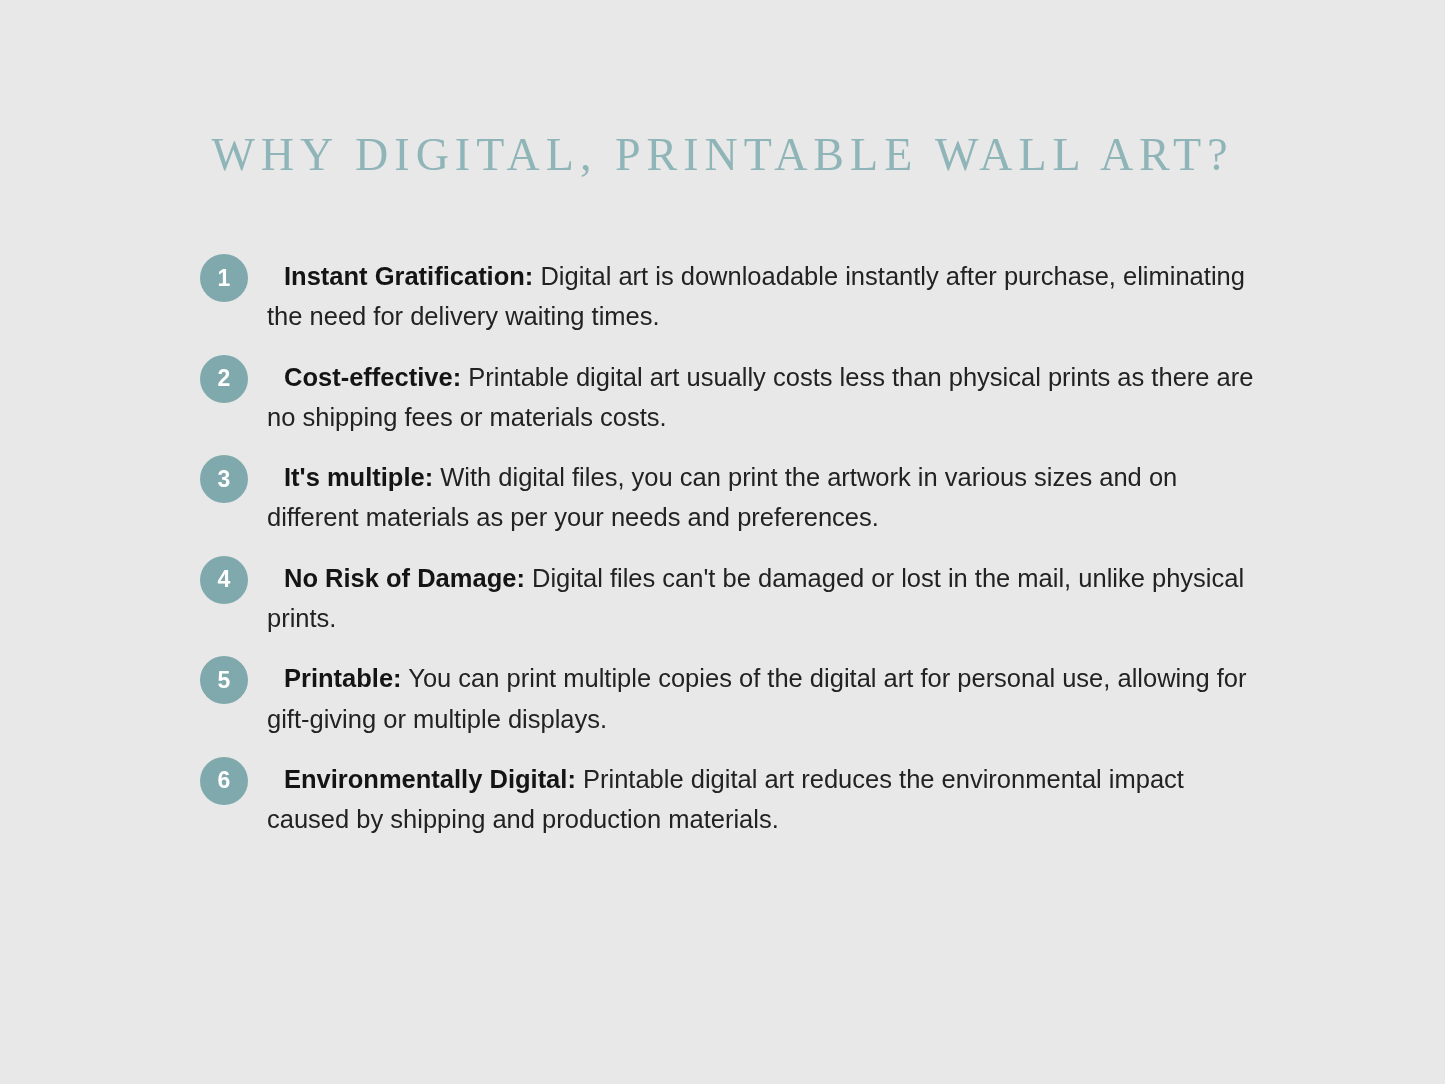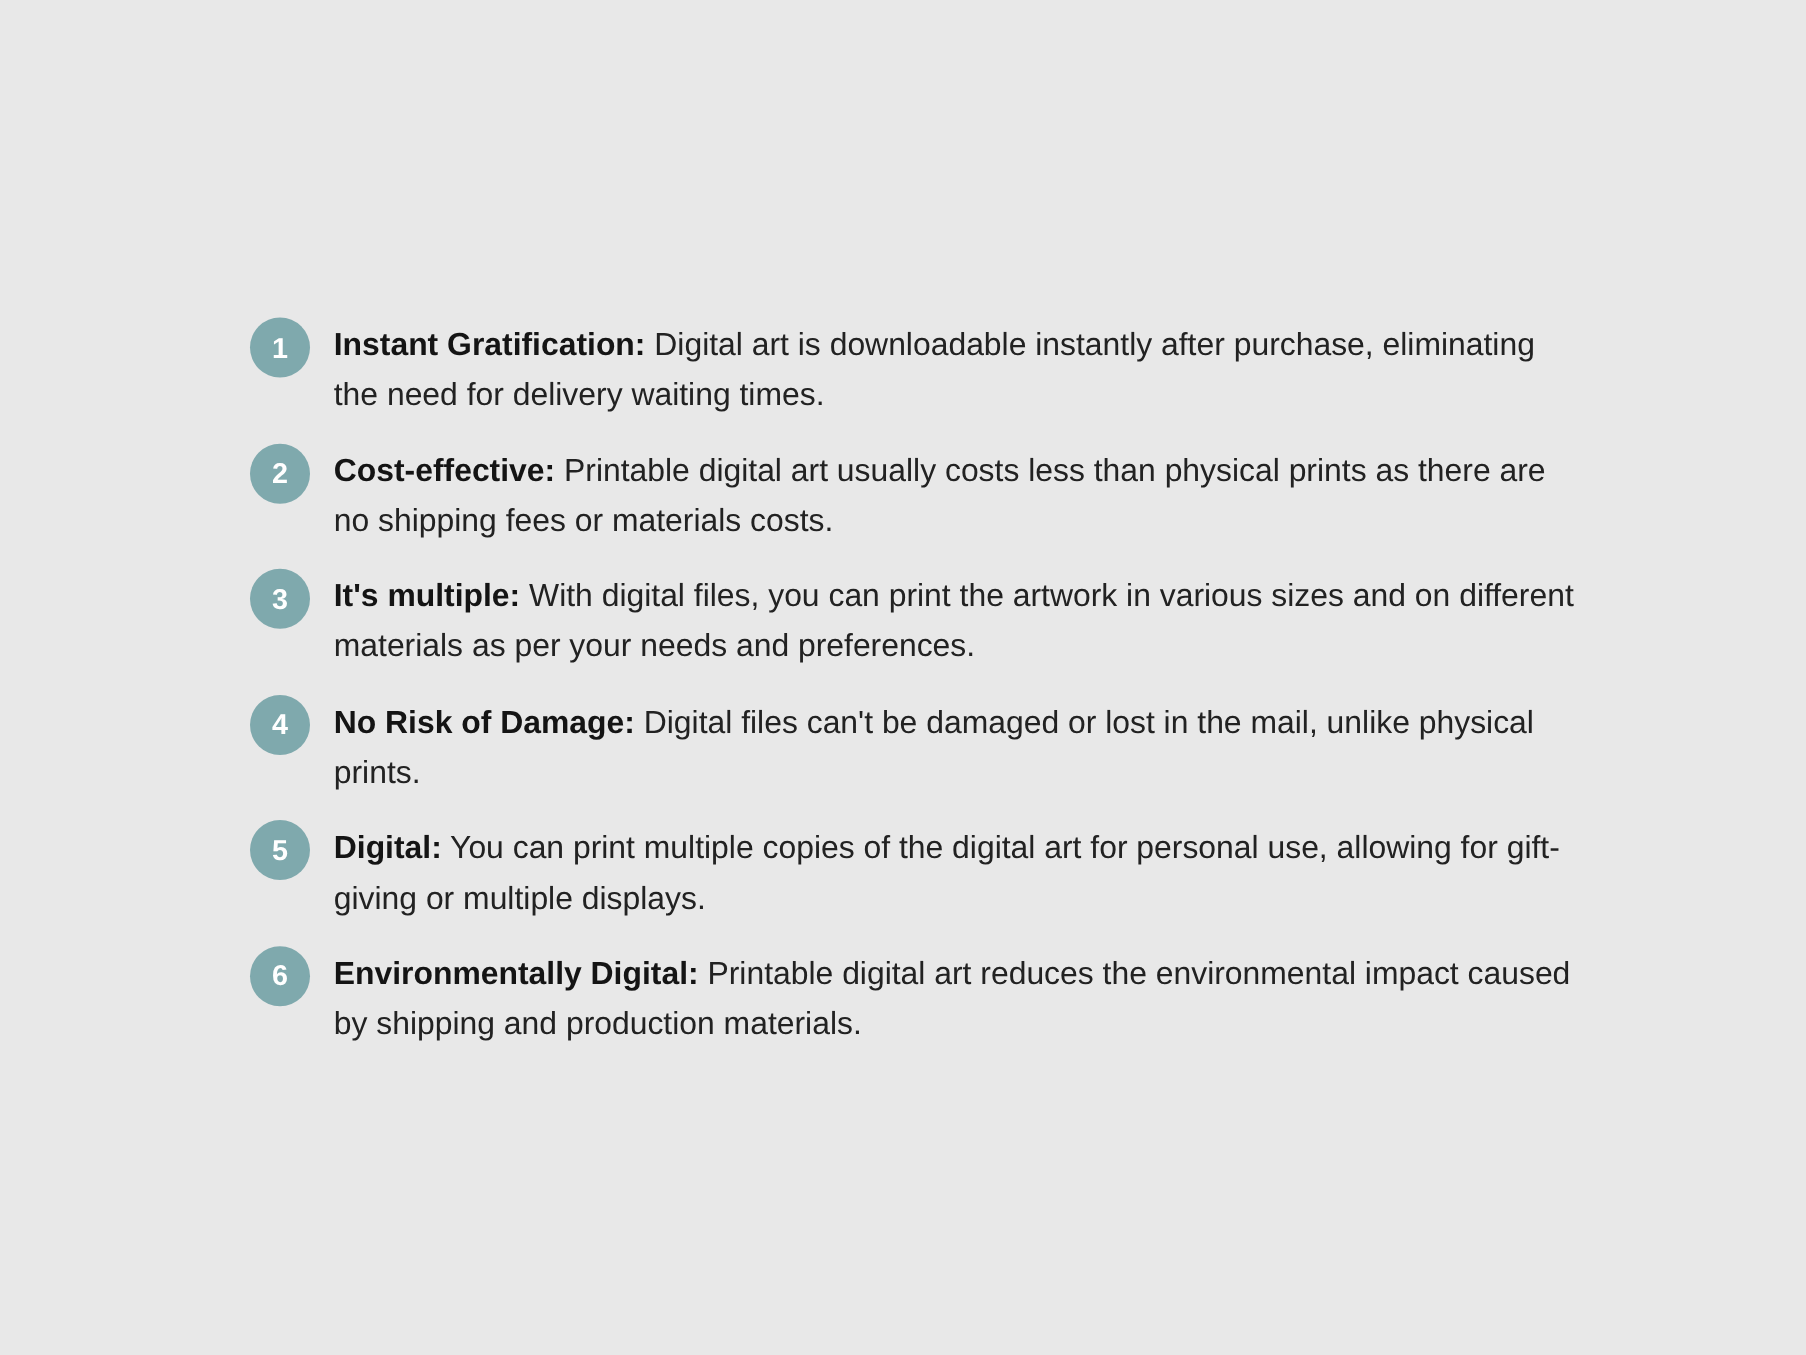--- a/index.html
+++ b/index.html
@@ -63,27 +63,29 @@
   .text {
     flex: 1 1 auto;
     font-size: 25.5px;
     line-height: 1.58;
     color: #222222;
     padding-top: 6px;
   }
   .text .lead {
     font-weight: bold;
     color: #141414;
+    margin-left: 17px;
   }
 </style>
 </head>
 <body>
 
 <div class="page">
 
+  <div class="title">WHY DIGITAL, PRINTABLE WALL ART?</div>
 
   <div class="list">
 
     <div class="item">
       <div class="badge">1</div>
       <div class="text">
         <span class="lead">Instant Gratification:</span><span> Digital art is downloadable instantly after purchase, eliminating the need for delivery waiting times.</span>
       </div>
     </div>
 
@@ -104,21 +106,21 @@
     <div class="item">
       <div class="badge">4</div>
       <div class="text">
         <span class="lead">No Risk of Damage:</span><span> Digital files can't be damaged or lost in the mail, unlike physical prints.</span>
       </div>
     </div>
 
     <div class="item">
       <div class="badge">5</div>
       <div class="text">
-        <span class="lead">Digital:</span><span> You can print multiple copies of the digital art for personal use, allowing for gift-giving or multiple displays.</span>
+        <span class="lead">Printable:</span><span> You can print multiple copies of the digital art for personal use, allowing for gift-giving or multiple displays.</span>
       </div>
     </div>
 
     <div class="item">
       <div class="badge">6</div>
       <div class="text">
         <span class="lead">Environmentally Digital:</span><span> Printable digital art reduces the environmental impact caused by shipping and production materials.</span>
       </div>
     </div>
 

